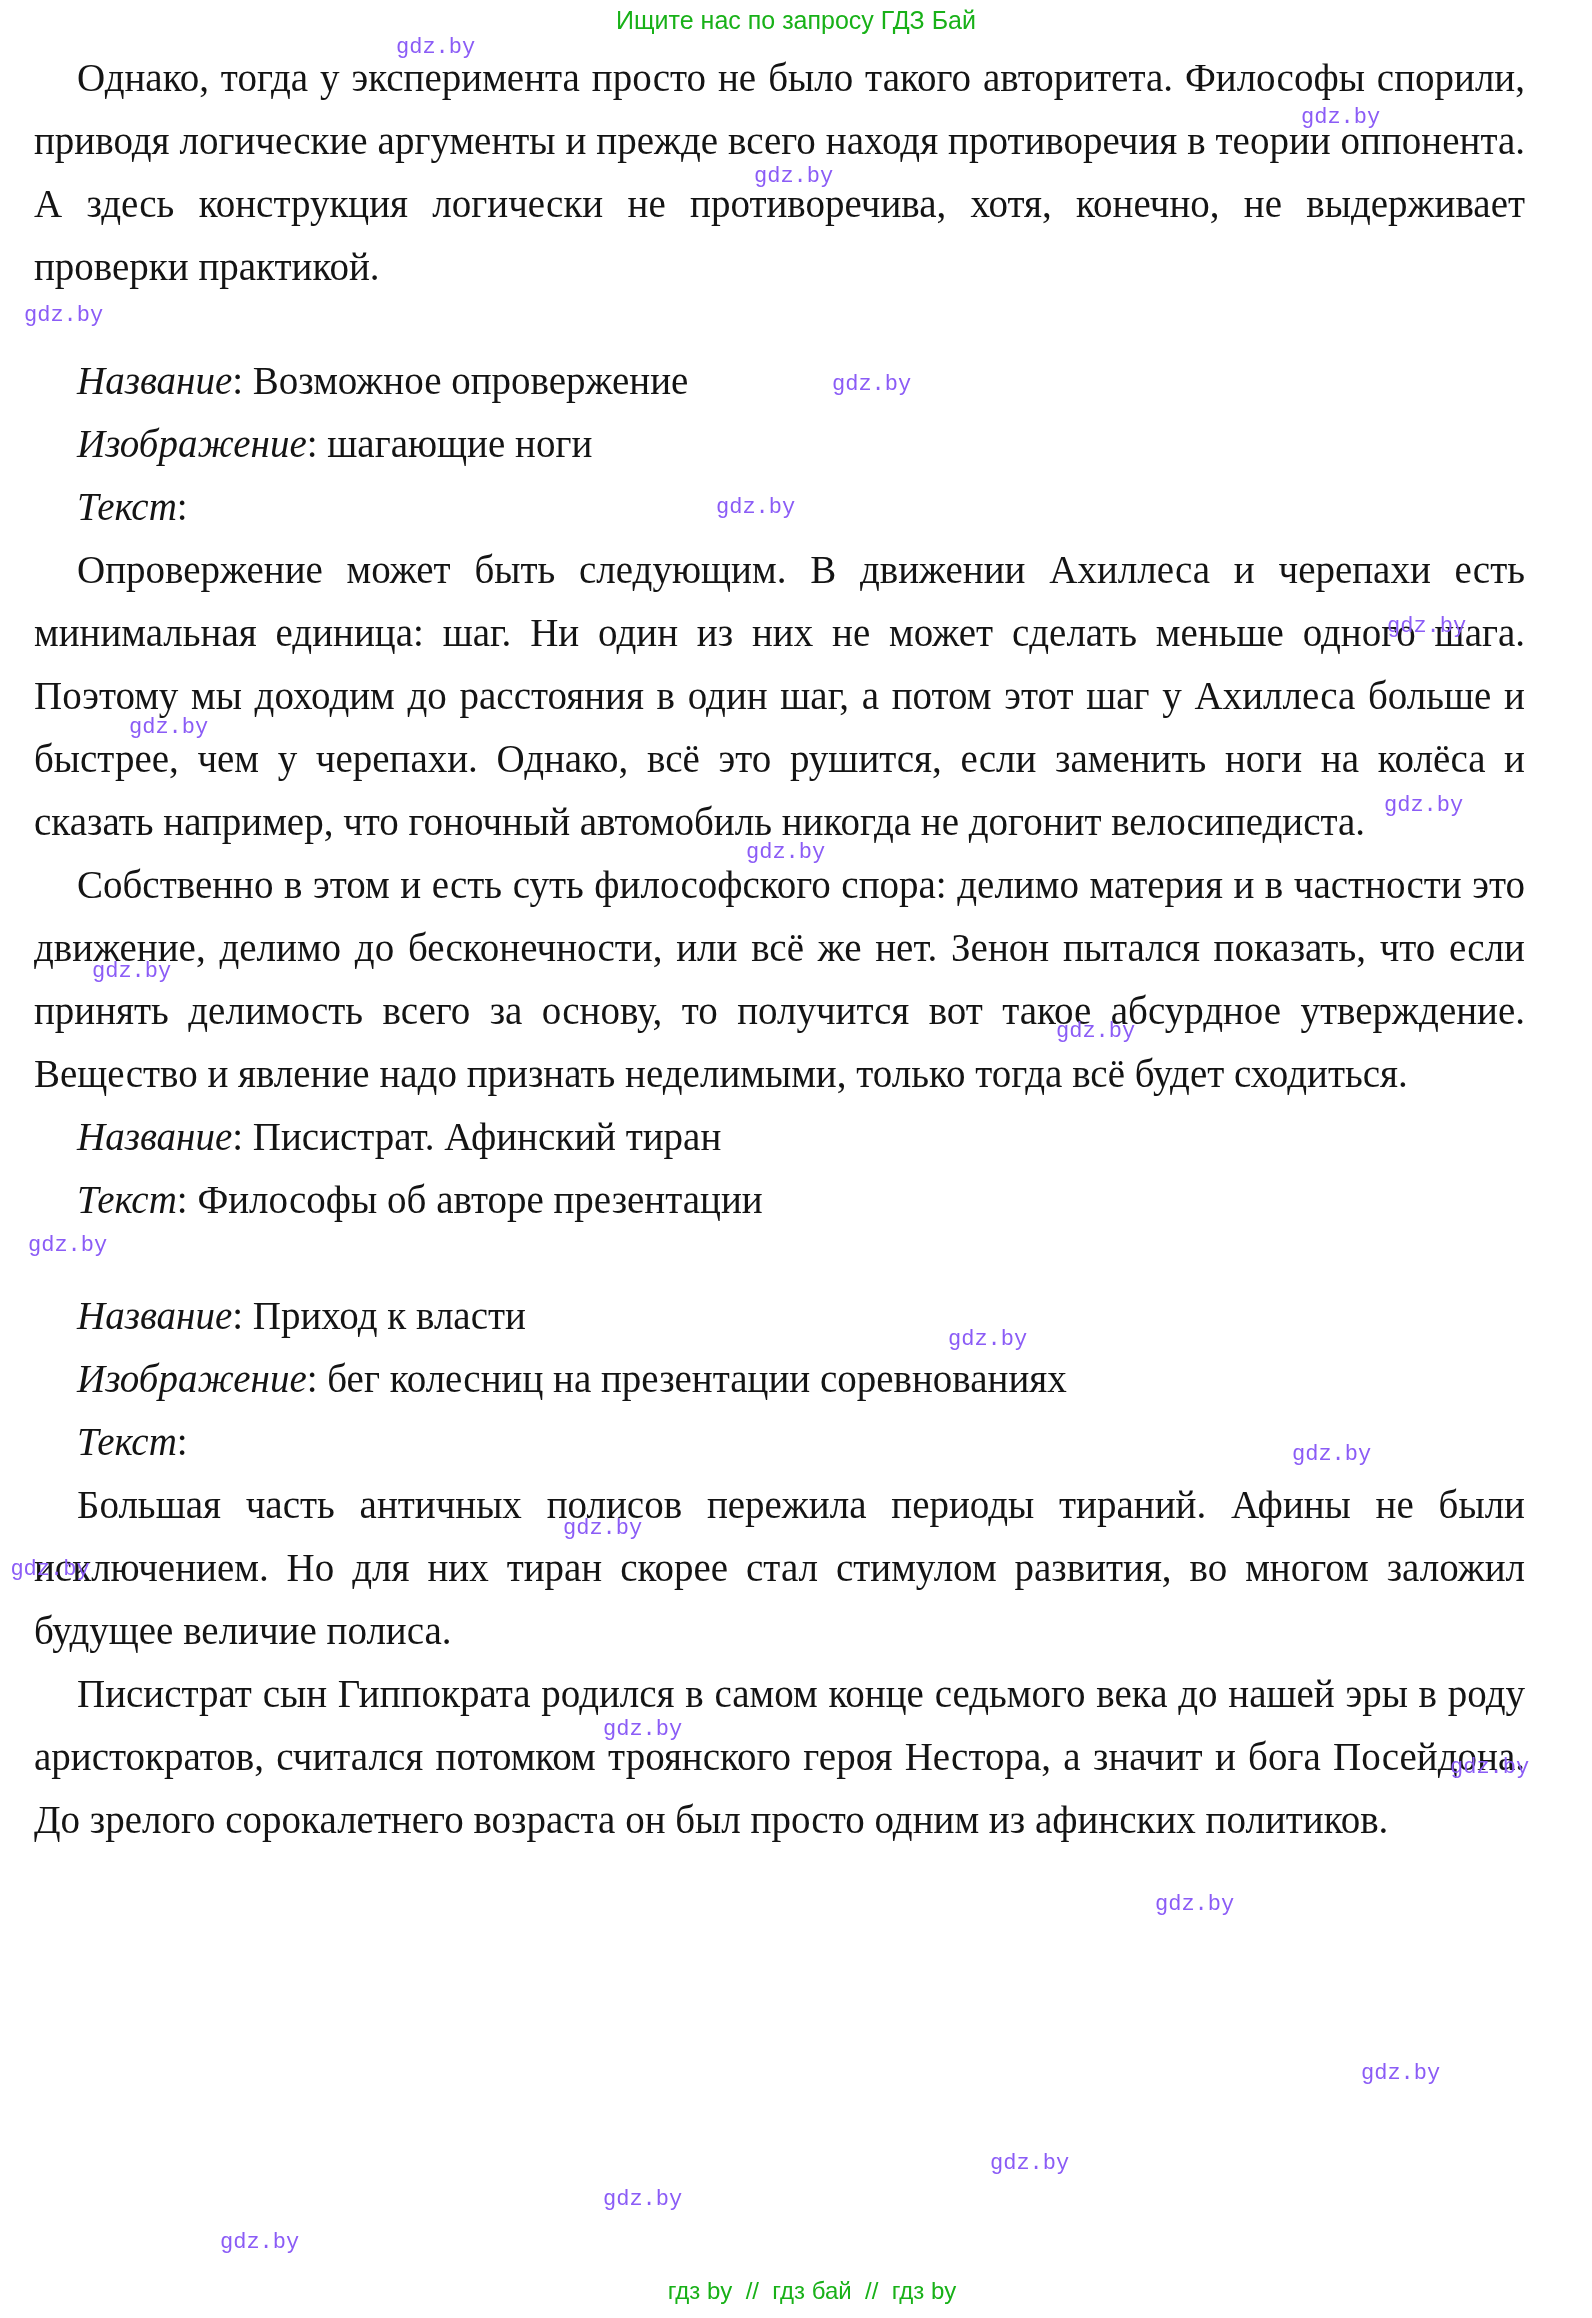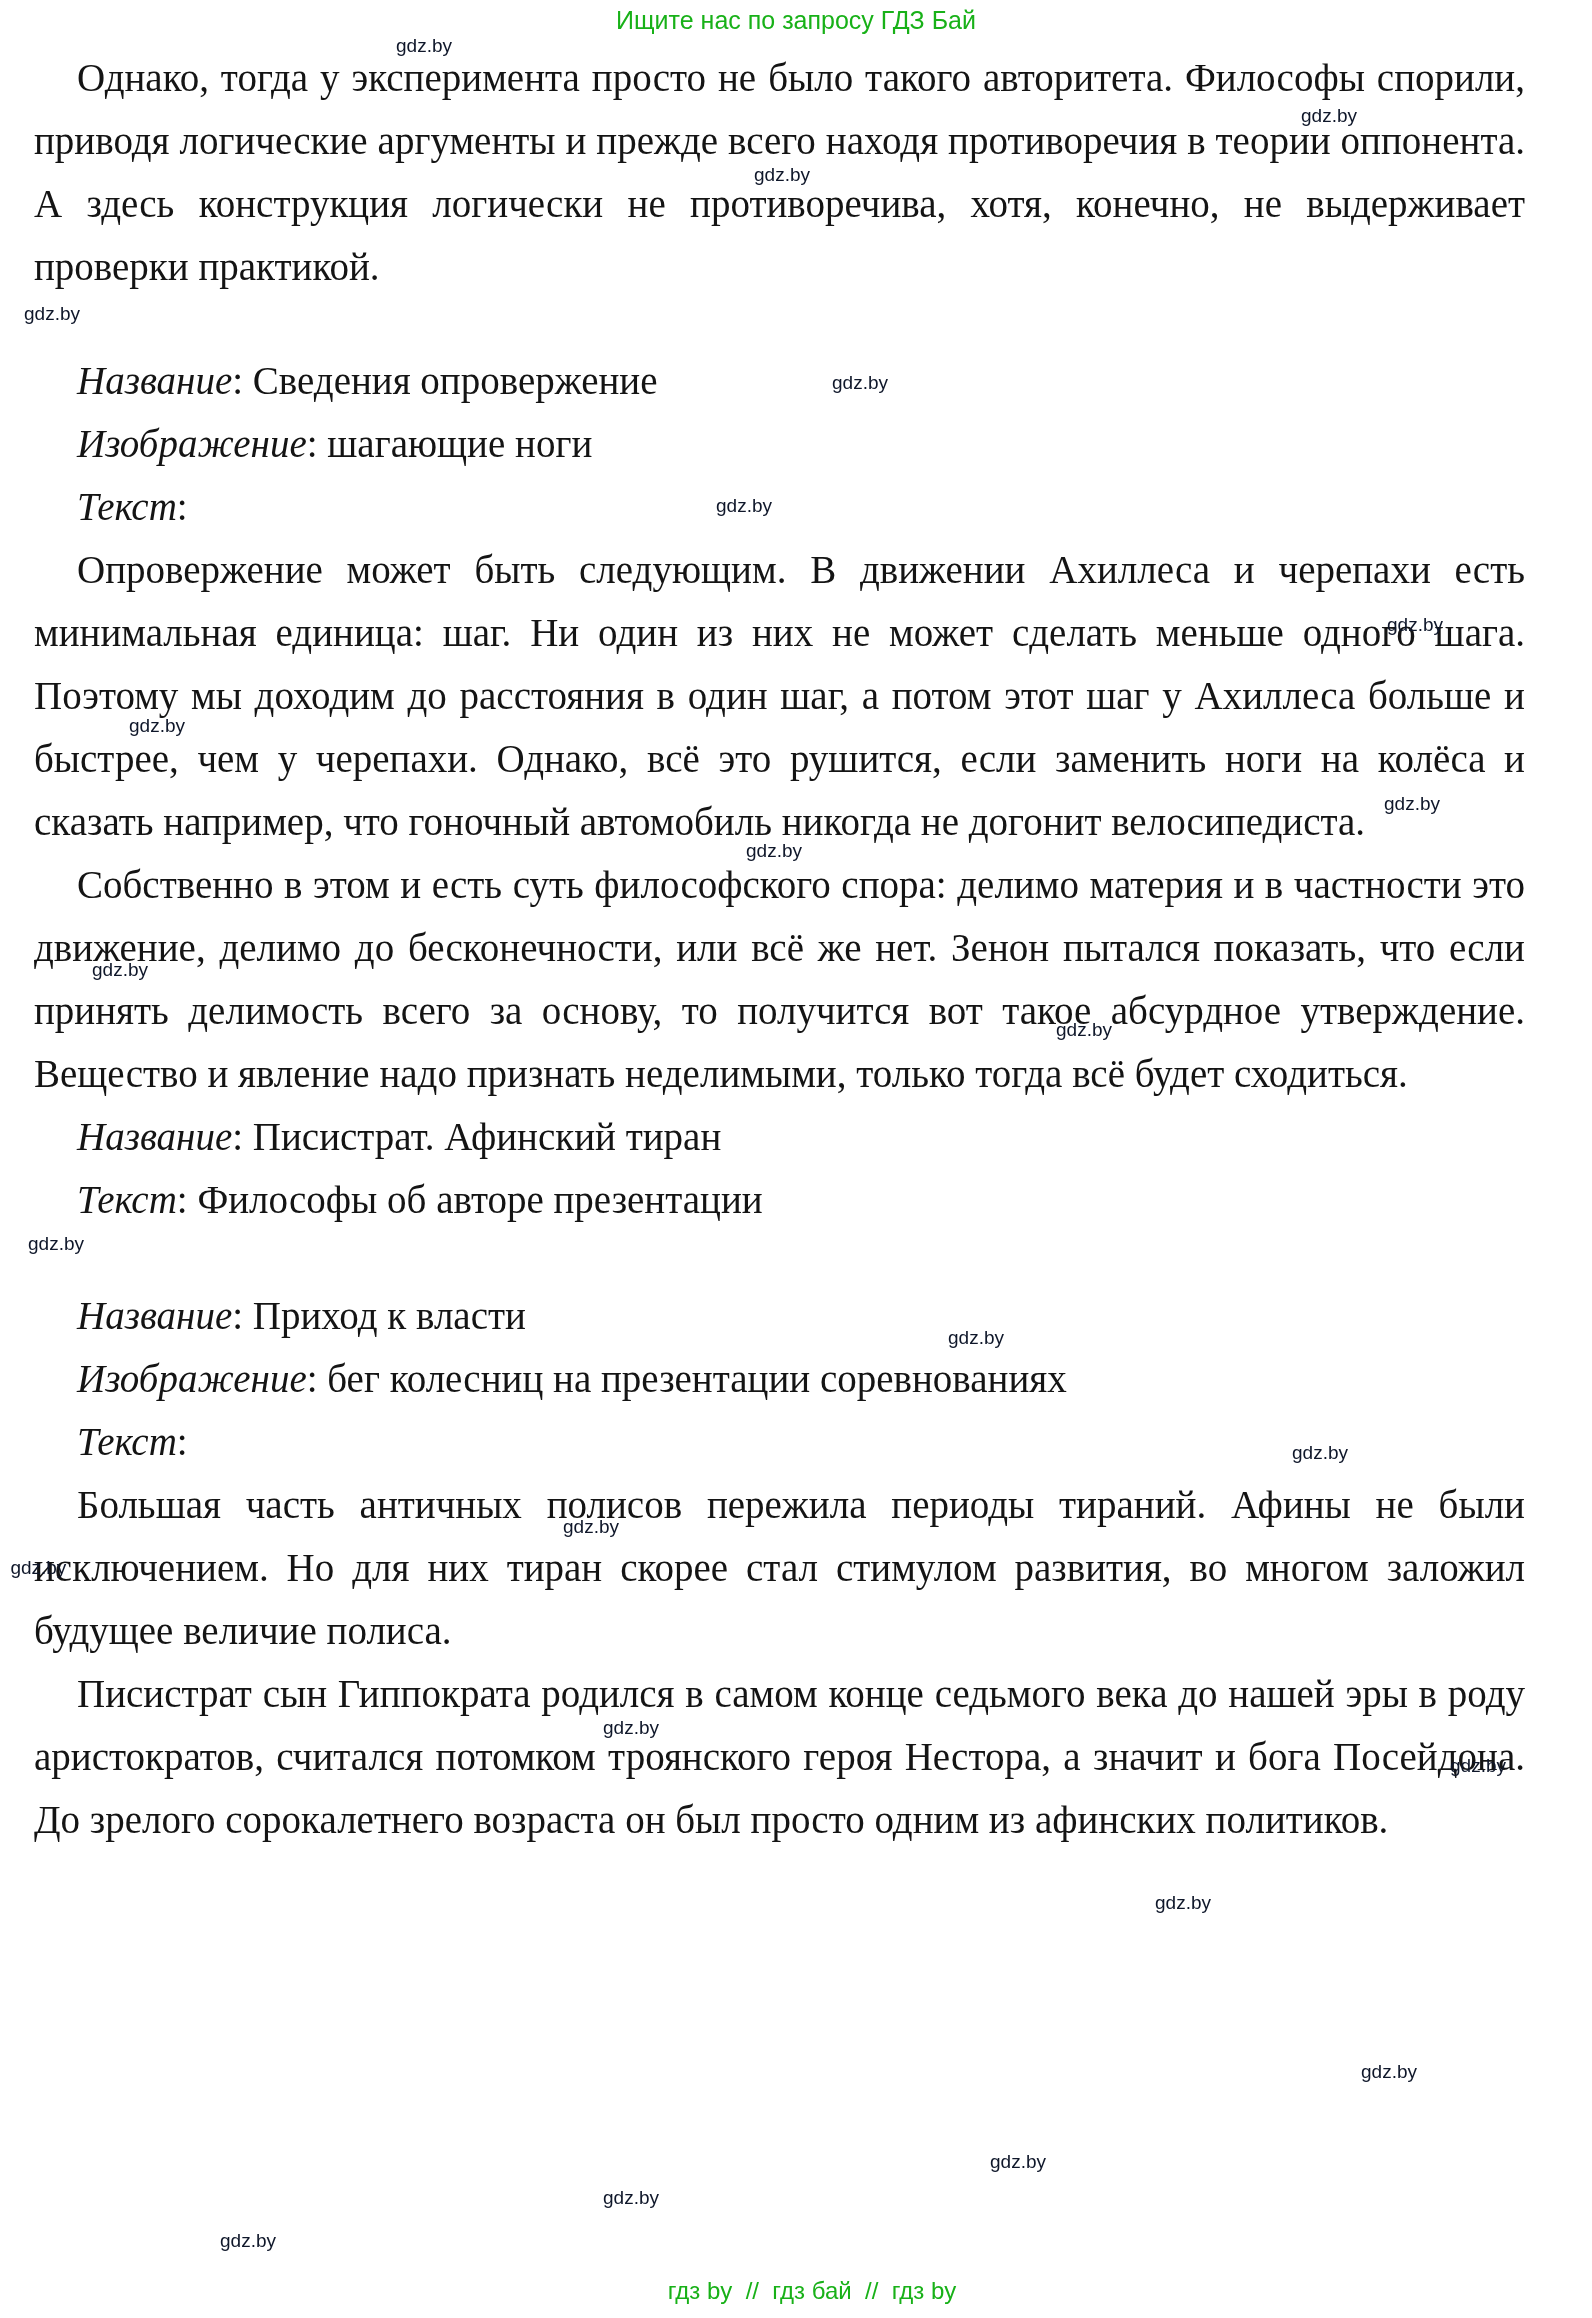--- a/index.html
+++ b/index.html
@@ -44,23 +44,23 @@
     text-indent:43px;
     text-align:left;
   }
   .label{font-style:italic;}
   .heading{font-weight:bold;text-align:left;}
   .gap-a{margin-top:51px;}
   .gap-b{margin-top:48px;}
   .gap-c{margin-top:53px;}
   .wm{
     position:absolute;
-    font-family:Liberation Sans, sans-serif;
-    font-size:19px;
-    color:#0f172a;
+    font-family:Liberation Mono, monospace;
+    font-size:22px;
+    color:#8b5cf6;
     white-space:nowrap;
   }
   .footer{
     position:absolute;
     bottom:14.3px;
     left:0;
     width:100%;
     text-align:center;
     font-family:"Liberation Sans", sans-serif;
     font-size:24px;
@@ -73,21 +73,21 @@
 <body>
 
 <div class="page">
 
   <div class="promo">Ищите нас по запросу ГДЗ Бай</div>
 
   <div class="content">
 
     <p class="para">Однако, тогда у эксперимента просто не было такого авторитета. Философы спорили, приводя логические аргументы и прежде всего находя противоречия в теории оппонента. А здесь конструкция логически не противоречива, хотя, конечно, не выдерживает проверки практикой.</p>
 
-    <p class="line gap-a"><span class="label">Название</span><span>: Сведения опровержение</span></p>
+    <p class="line gap-a"><span class="label">Название</span><span>: Возможное опровержение</span></p>
     <p class="line"><span class="label">Изображение</span><span>: шагающие ноги</span></p>
     <p class="line"><span class="label">Текст</span><span>:</span></p>
 
     <p class="para">Опровержение может быть следующим. В движении Ахиллеса и черепахи есть минимальная единица: шаг. Ни один из них не может сделать меньше одного шага. Поэтому мы доходим до расстояния в один шаг, а потом этот шаг у Ахиллеса больше и быстрее, чем у черепахи. Однако, всё это рушится, если заменить ноги на колёса и сказать например, что гоночный автомобиль никогда не догонит велосипедиста.</p>
     <p class="para">Собственно в этом и есть суть философского спора: делимо материя и в частности это движение, делимо до бесконечности, или всё же нет. Зенон пытался показать, что если принять делимость всего за основу, то получится вот такое абсурдное утверждение. Вещество и явление надо признать неделимыми, только тогда всё будет сходиться.</p>
 
 
     <p class="line"><span class="label">Название</span><span>: Писистрат. Афинский тиран</span></p>
     <p class="line"><span class="label">Текст</span><span>: Философы об авторе презентации</span></p>
 

